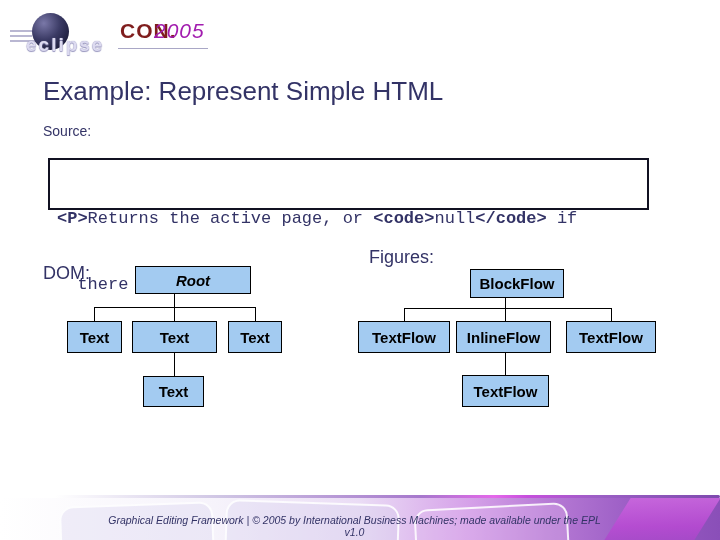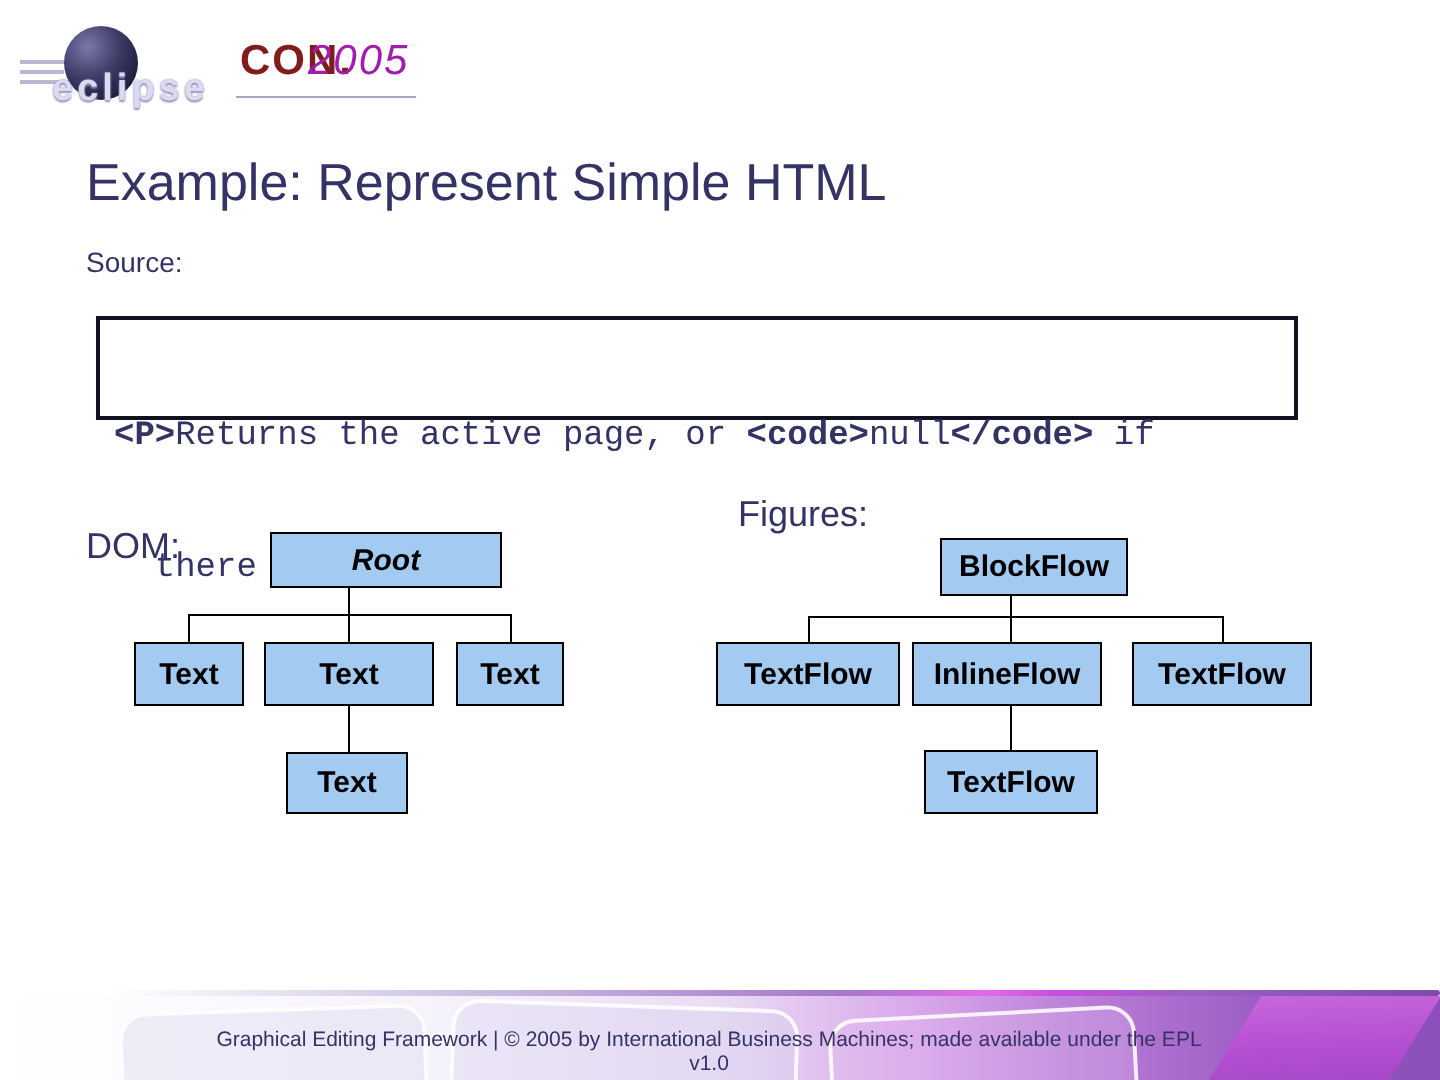--- a/index.html
+++ b/index.html
@@ -59,21 +59,21 @@
     background:rgba(214,208,238,0.35);
   }
   #footer-magenta{
     position:absolute;left:615px;top:-10px;width:90px;height:70px;
     background:linear-gradient(180deg,#d873e6 0%, #bb48d4 55%, #9646bf 100%);
     transform:skewX(-32deg);opacity:0.8;
   }
   #footer-text{
     position:absolute;left:0;top:16px;width:604px;text-align:center;
     padding-left:105px;box-sizing:border-box;
-    font-size:10.5px;color:#333366;
+    font-size:10.5px;color:#333366;font-style:italic;
   }
 </style>
 </head>
 <body>
 
 <div id="slide">
 
   <div id="logo">
     <div class="logo-stripe" style="left:2px;top:22px;width:26px;"></div>
     <div class="logo-stripe" style="left:2px;top:27px;width:22px;"></div>

